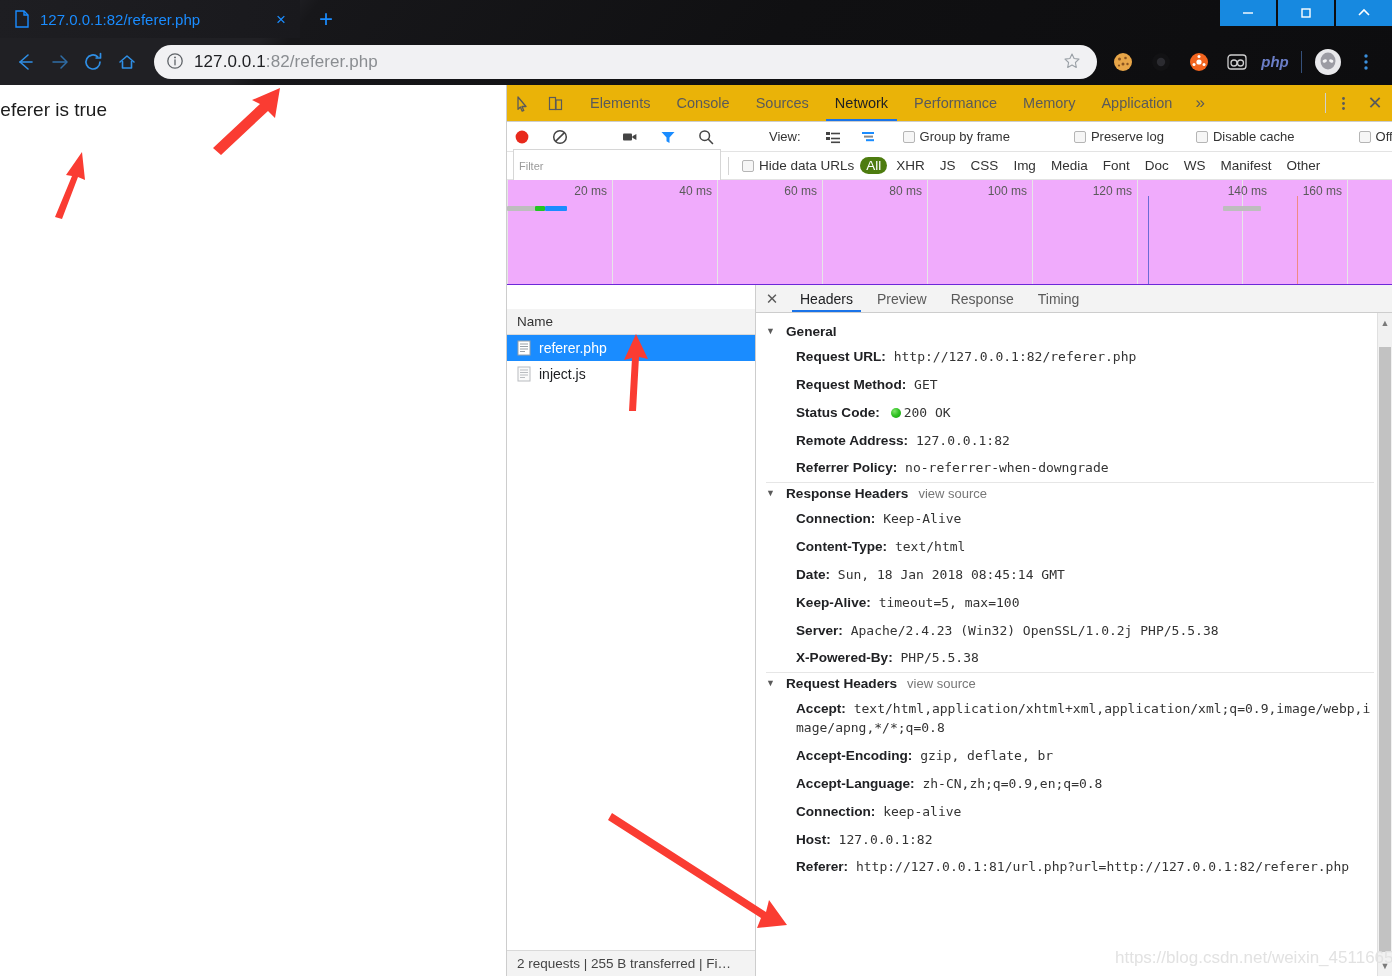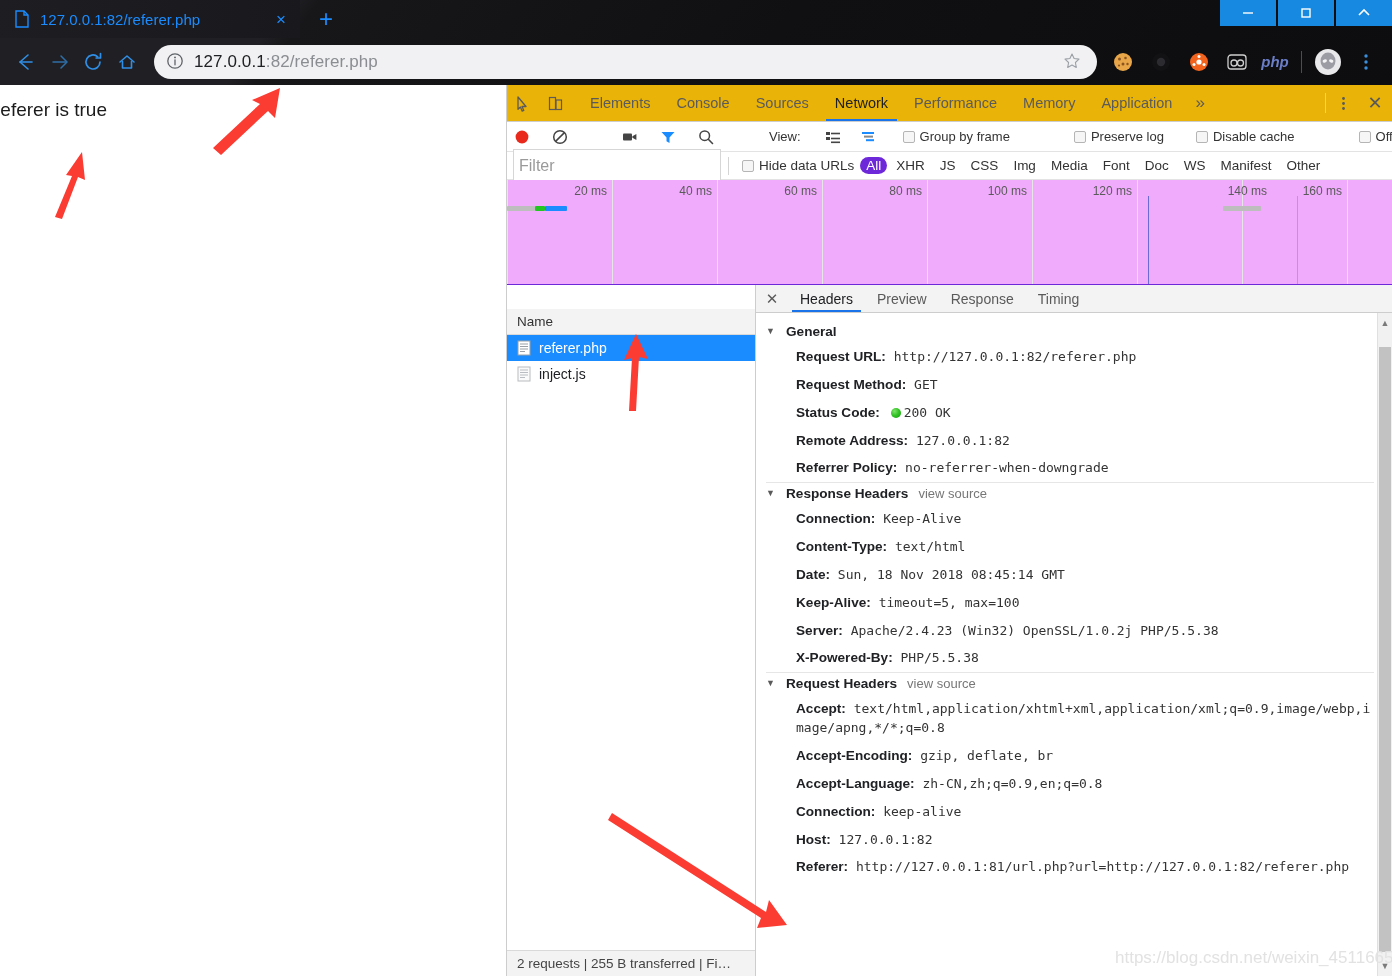--- a/index.html
+++ b/index.html
@@ -140,28 +140,28 @@
     border-radius: 2px; flex: 0 0 auto;
   }
   .nt-online { padding: 0 4px; }
 
   .filter-bar {
     height: 28px; flex: 0 0 auto; display: flex; align-items: center;
     padding: 0 6px; border-bottom: 1px solid #e3e3e3; font-size: 13.5px; color: #333;
   }
   .filter-input {
     width: 208px; height: 20px; border: 1px solid #d6d6d6; background: #fff;
-    font-size: 16px; padding: 16px 5px; color: #9a9a9a; display: flex; align-items: center;
+    font-size: 11px; padding: 16px 5px; color: #9a9a9a; display: flex; align-items: center;
   }
   .fb-sep { width: 1px; height: 18px; background: #d4d4d4; margin: 0 7px; }
   .type-list { display: flex; align-items: center; gap: 3px; }
   .type {
     padding: 1px 6px; border-radius: 9px; white-space: nowrap; color: #333; font-size: 13.5px;
   }
-  .type.active { background: #6d28d9; color: #fff; }
+  .type.active { background: #4d7c0f; color: #fff; }
 
   .overview {
     height: 105px; flex: 0 0 auto; position: relative;
     border-bottom: 1px solid #6d28d9; background: #f0abfc; overflow: hidden;
   }
   .ov-ruler { position: absolute; inset: 0; }
   .ov-tick {
     position: absolute; top: 0; bottom: 0; width: 1px; background: #e6e6e6;
   }
   .ov-ticklabel {
@@ -597,21 +597,21 @@
           <div class="hdr-row"><span class="hdr-name">Remote Address:</span> <span>127.0.0.1:82</span></div>
           <div class="hdr-row"><span class="hdr-name">Referrer Policy:</span> <span>no-referrer-when-downgrade</span></div>
 
           <div class="sect-head">
             <span class="tri">▼</span>
             <span class="sect-title">Response Headers</span>
             <span class="view-source">view source</span>
           </div>
           <div class="hdr-row"><span class="hdr-name">Connection:</span> <span>Keep-Alive</span></div>
           <div class="hdr-row"><span class="hdr-name">Content-Type:</span> <span>text/html</span></div>
-          <div class="hdr-row"><span class="hdr-name">Date:</span> <span>Sun, 18 Nov 2018 08:45:14 GMT</span></div>
+          <div class="hdr-row"><span class="hdr-name">Date:</span> <span>Sun, 18 Jan 2018 08:45:14 GMT</span></div>
           <div class="hdr-row"><span class="hdr-name">Keep-Alive:</span> <span>timeout=5, max=100</span></div>
           <div class="hdr-row"><span class="hdr-name">Server:</span> <span>Apache/2.4.23 (Win32) OpenSSL/1.0.2j PHP/5.5.38</span></div>
           <div class="hdr-row"><span class="hdr-name">X-Powered-By:</span> <span>PHP/5.5.38</span></div>
 
           <div class="sect-head">
             <span class="tri">▼</span>
             <span class="sect-title">Request Headers</span>
             <span class="view-source">view source</span>
           </div>
           <div class="hdr-row"><span class="hdr-name">Accept:</span> <span>text/html,application/xhtml+xml,application/xml;q=0.9,image/webp,image/apng,*/*;q=0.8</span></div>

